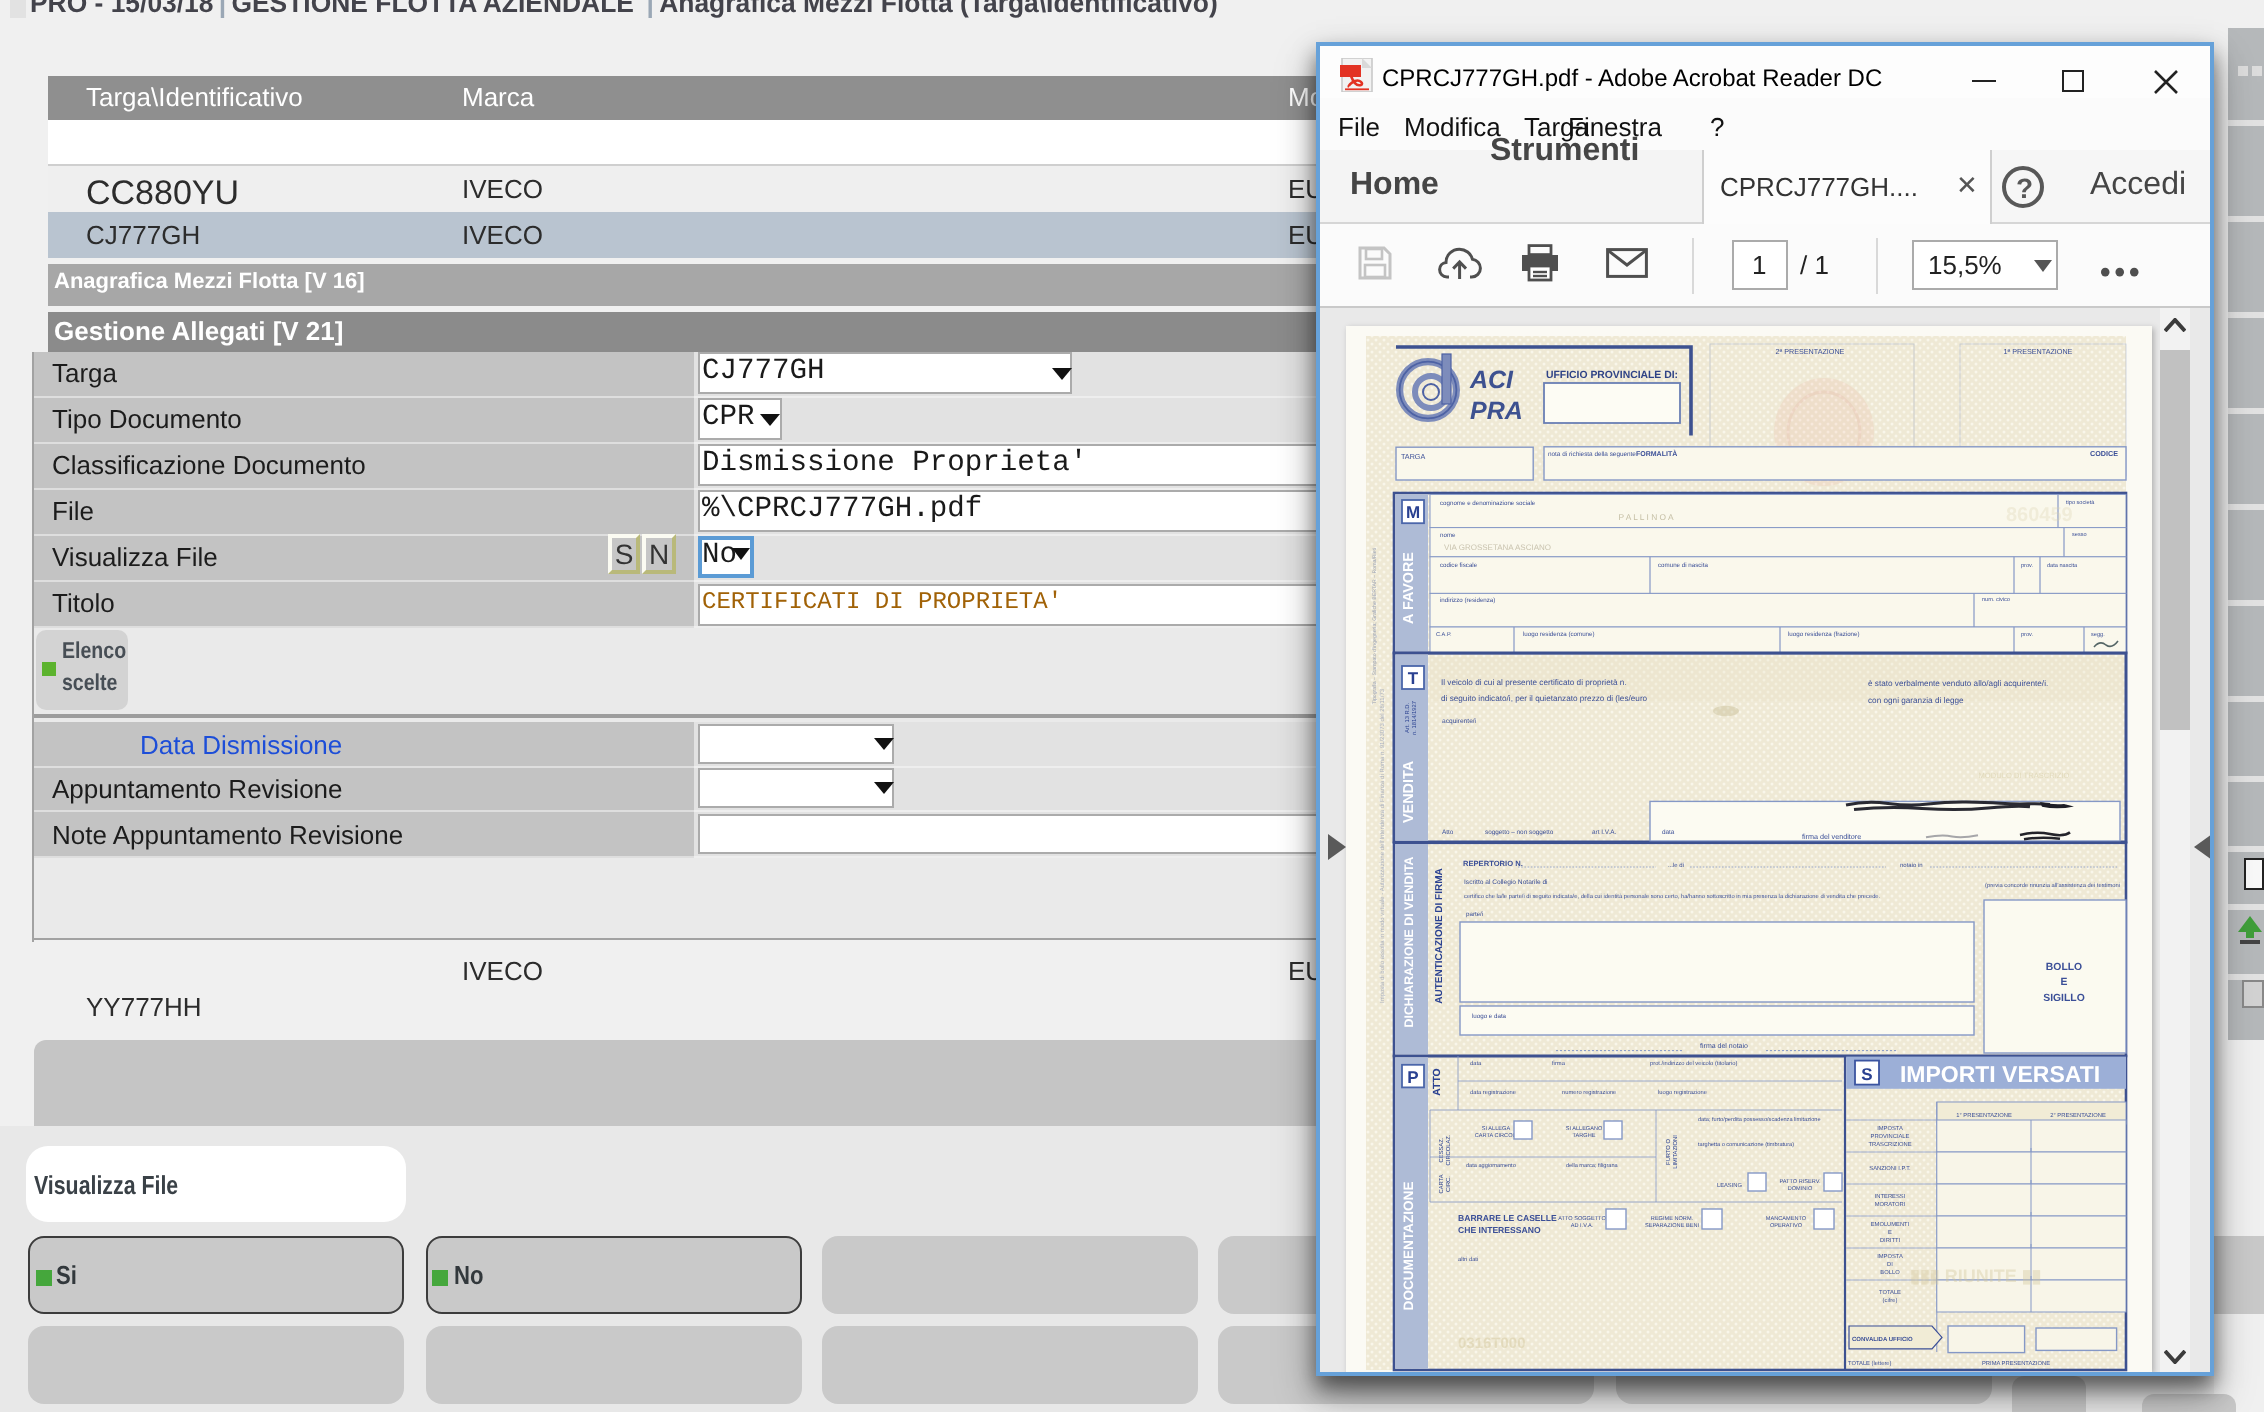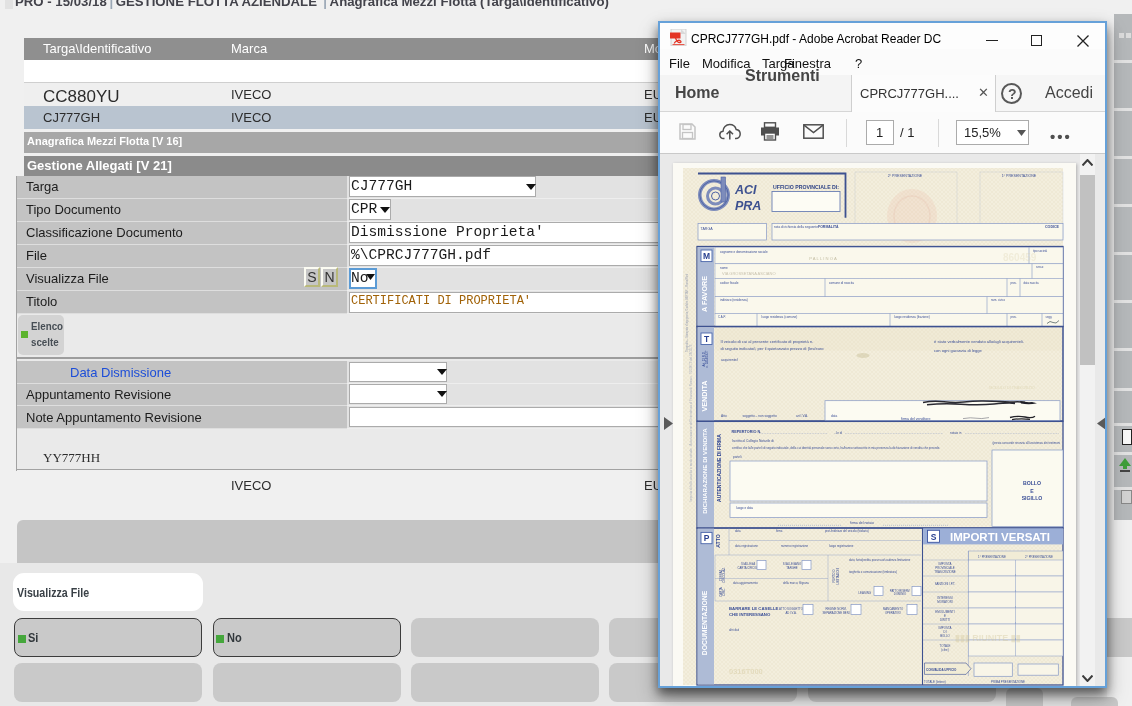--- a/index.html
+++ b/index.html
@@ -97,21 +97,21 @@
 <div class="abs" style="left:349px;top:384.1px;width:98px;height:20px;background:#fff;border:1px solid #ababab;box-sizing:border-box;"></div>
 <svg class="abs" style="left:437px;top:391.1px;" width="10" height="6" viewBox="0 0 10 6">
     <path d="M0,0 L10,0 L5.0,6 Z" fill="#111"></path>
   </svg>
 <div class="abs" style="left:349px;top:406.6px;width:711px;height:20px;background:#fff;border:1px solid #ababab;box-sizing:border-box;"></div>
 
 <div class="abs" style="left:16px;top:428.8px;width:1090px;height:41.2px;background:#eaeaea;"></div>
 <div class="abs" style="left:16px;top:468.5px;width:1090px;height:1.8px;background:#a2a2a2;"></div>
 <div class="abs" style="left:16px;top:175.8px;width:1px;height:295px;background:#a2a2a2;"></div>
 
-<div class="abs" style="left:43px;top:450px;font-size:13px;color:#2c2c2c;font-family:Liberation Serif, serif;">YY777HH</div>
+<div class="abs" style="left:43px;top:496px;font-size:13px;color:#2c2c2c;">YY777HH</div>
 <div class="abs" style="left:231px;top:478px;font-size:13px;color:#2c2c2c;">IVECO</div>
 <div class="abs" style="left:644px;top:478px;font-size:13px;color:#2c2c2c;">EURO 6</div>
 
 <div class="abs" style="left:17px;top:520px;width:1089px;height:43px;background:#c5c5c5;border-radius:6px 6px 0 0;"></div>
 <div class="abs" style="left:0;top:563px;width:1107px;height:143px;background:#e8e8e8;"></div>
 
 <div class="abs" style="left:13px;top:573px;width:190px;height:38px;background:#fff;border-radius:11px;"></div>
 <div class="abs" style="left:17px;top:585px;font-size:13px;font-weight:bold;color:#3a4147;transform:scaleX(.82);transform-origin:0 50%;">Visualizza File</div>
 <div class="abs" style="left:14.3px;top:618.4px;width:188px;height:39px;background:#c9c9c9;border-radius:8px;border:1px solid #3c3c3c;box-sizing:border-box;"></div>
 <div class="abs" style="left:212.6px;top:618.4px;width:188px;height:39px;background:#c9c9c9;border-radius:8px;border:1px solid #3c3c3c;box-sizing:border-box;"></div>

